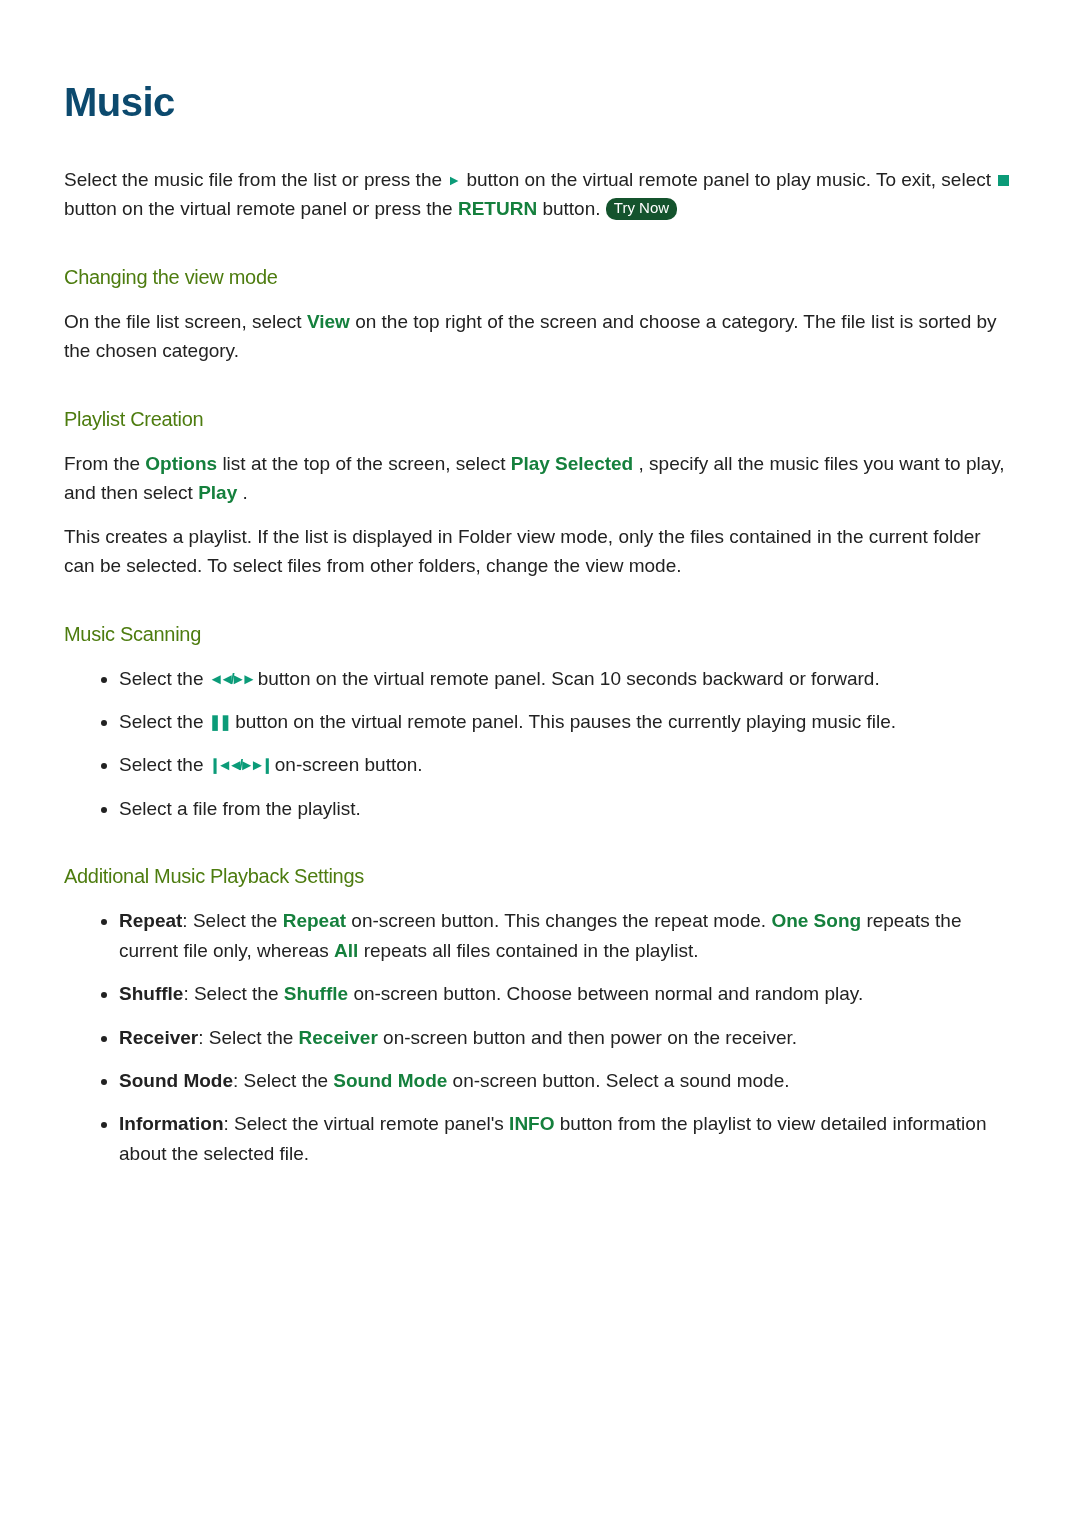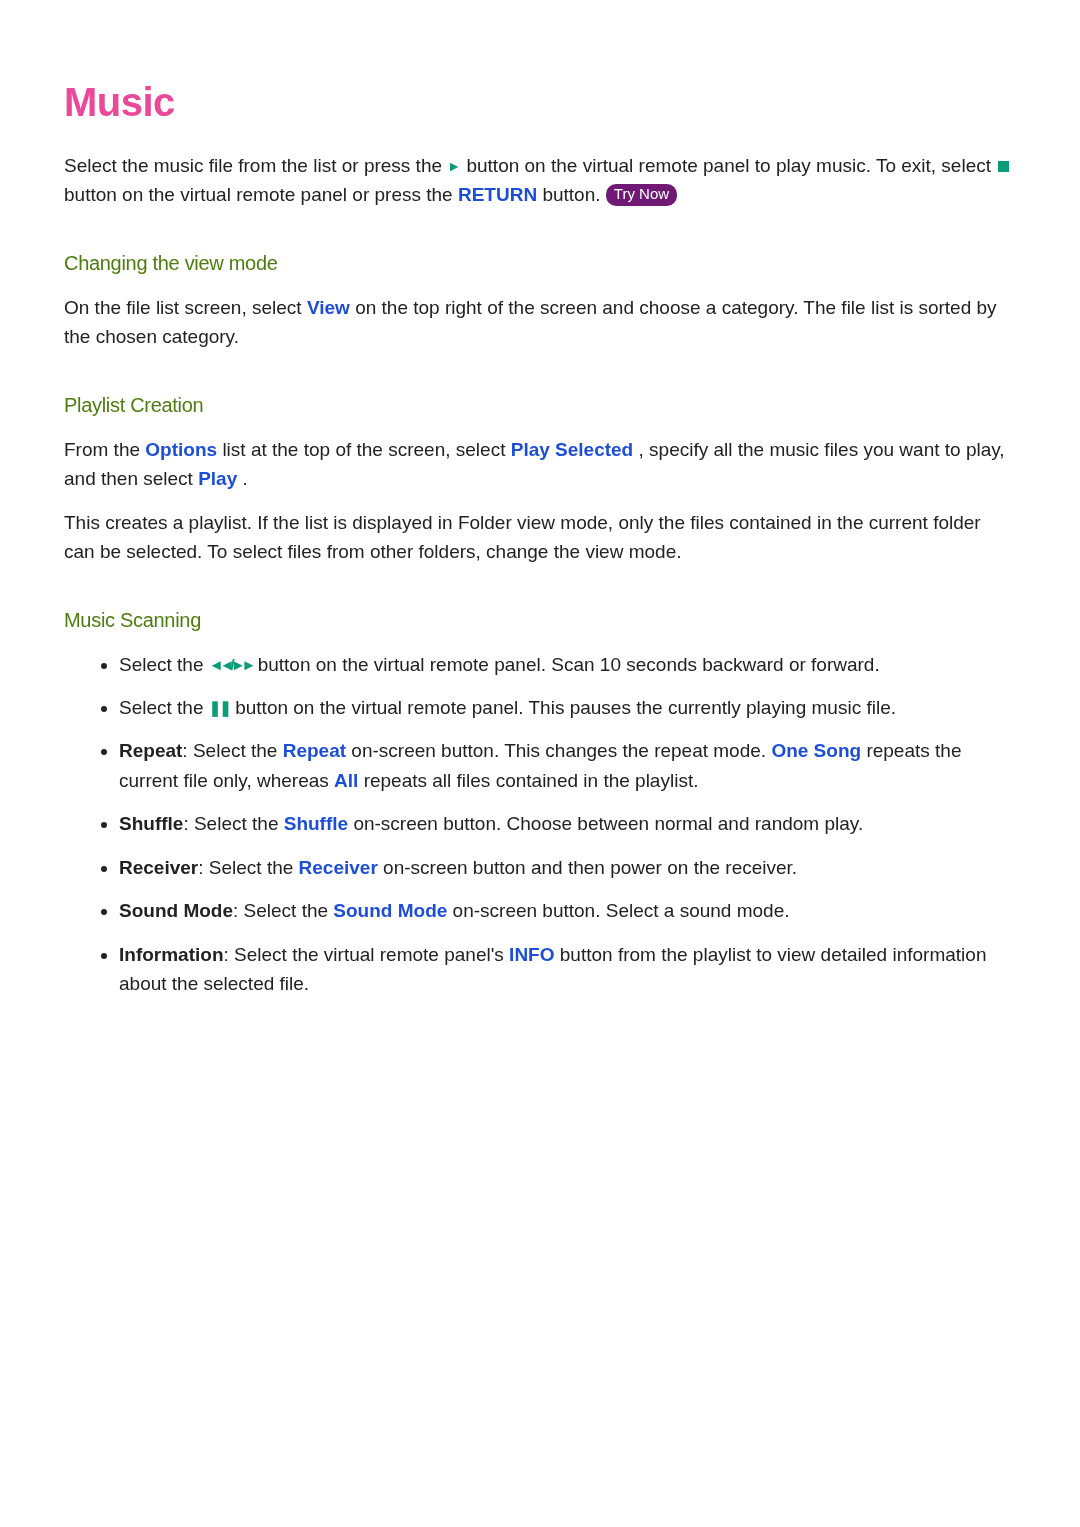--- a/index.html
+++ b/index.html
@@ -8,24 +8,24 @@
     padding: 0;
     width: 1080px;
     background: #fff;
     font-family: Arial, Helvetica, sans-serif;
     color: #222;
   }
   .page {
     padding: 80px 64px 200px 64px;
   }
   .h1 {
-    color: #ec4899;
+    color: #0c4a6e;
     font-size: 40px;
     font-weight: bold;
-    margin: 0 0 26px 0;
+    margin: 0 0 40px 0;
     letter-spacing: -0.5px;
   }
   .h2 {
     color: #4d7c0f;
     font-size: 20px;
     font-weight: normal;
     margin: 42px 0 18px 0;
     letter-spacing: -0.3px;
   }
   p {
@@ -38,26 +38,26 @@
     margin: 0 0 10px 0;
     padding-left: 46px;
   }
   li {
     font-size: 19px;
     line-height: 1.55;
     margin: 0 0 14px 9px;
     color: #222;
   }
   .kw {
-    color: #1d4ed8;
+    color: #15803d;
     font-weight: bold;
   }
   .badge {
     display: inline-block;
-    background: #701a75;
+    background: #14532d;
     color: #fff;
     font-size: 15px;
     padding: 2px 8px 3px 8px;
     border-radius: 10px;
     vertical-align: 2px;
     line-height: 1.1;
   }
   .bold {
     font-weight: bold;
   }
@@ -133,21 +133,30 @@
       <span class="scanicon">◄◄/►►</span>
       <span> button on the virtual remote panel. Scan 10 seconds backward or forward.</span>
     </li>
     <li>
       <span>Select the </span>
       <span class="pauseicon">❚❚</span>
       <span> button on the virtual remote panel. This pauses the currently playing music file.</span>
     </li>
   </ul>
 
+  <ul>
+    <li>
+      <span>Select the </span>
+      <span class="skipicon">❙◄◄/►►❙</span>
+      <span> on-screen button.</span>
+    </li>
+    <li>Select a file from the playlist.</li>
+  </ul>
 
+  <h2 class="h2">Additional Music Playback Settings</h2>
   <ul>
     <li>
       <span class="bold">Repeat</span><span>: Select the </span><span class="kw">Repeat</span><span> on-screen button. This changes the repeat mode. </span><span class="kw">One Song</span><span> repeats the current file only, whereas </span><span class="kw">All</span><span> repeats all files contained in the playlist.</span>
     </li>
     <li>
       <span class="bold">Shuffle</span><span>: Select the </span><span class="kw">Shuffle</span><span> on-screen button. Choose between normal and random play.</span>
     </li>
     <li>
       <span class="bold">Receiver</span><span>: Select the </span><span class="kw">Receiver</span><span> on-screen button and then power on the receiver.</span>
     </li>

